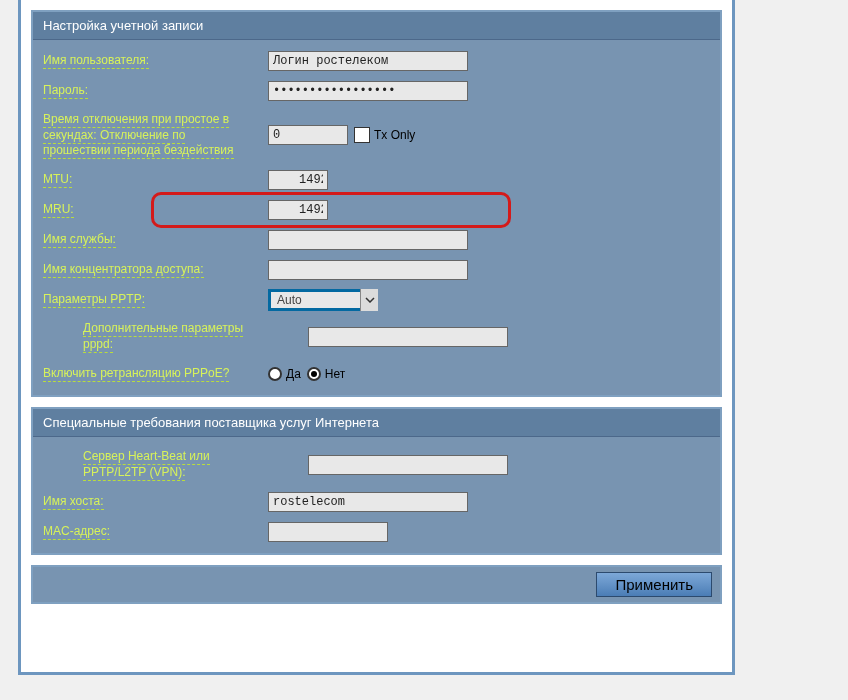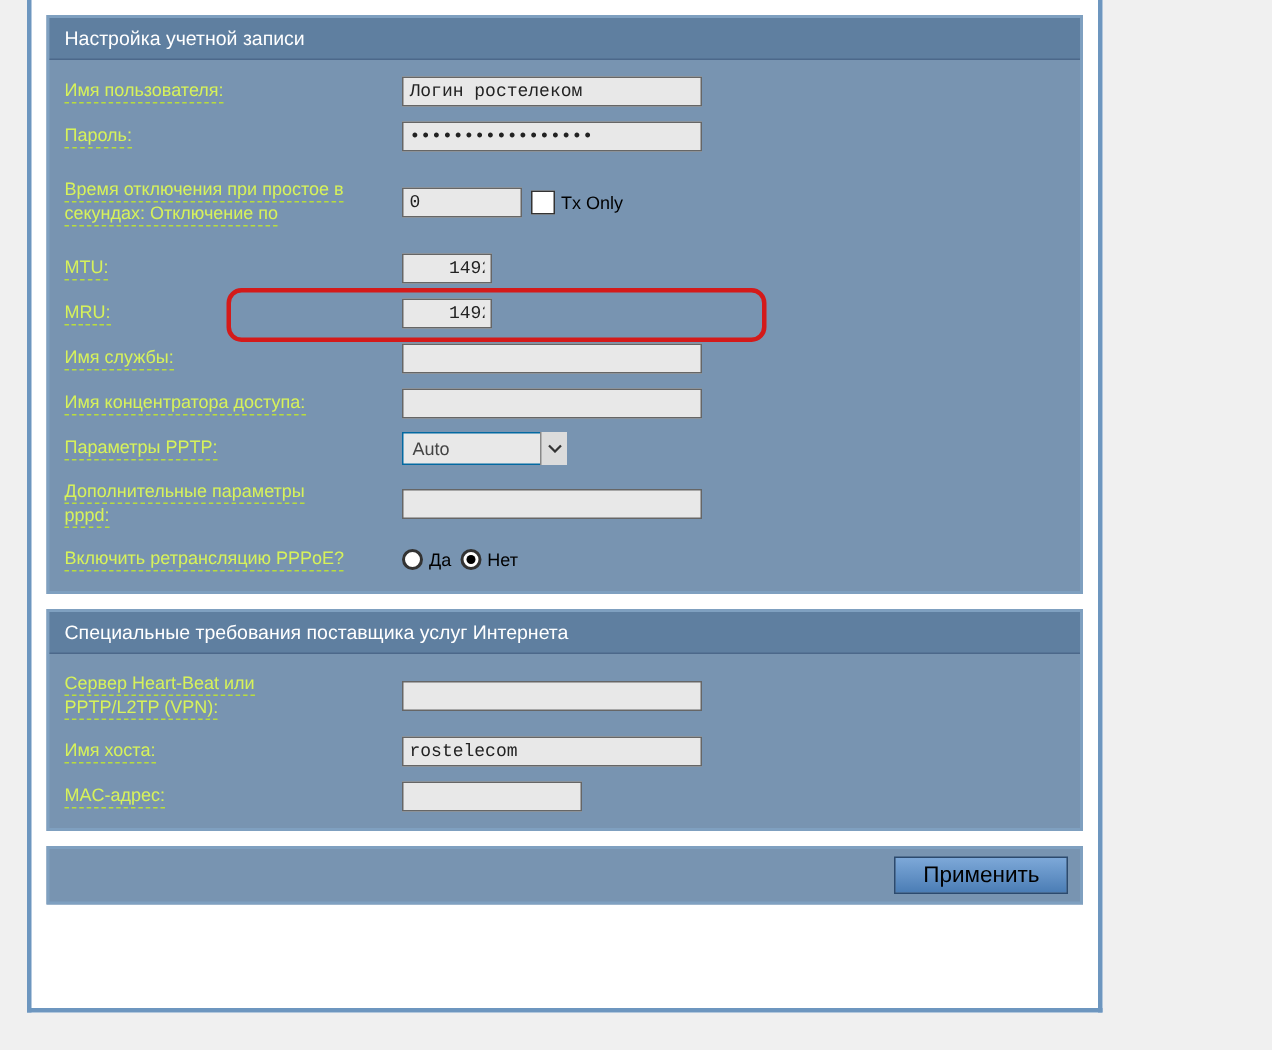--- a/index.html
+++ b/index.html
@@ -33,21 +33,21 @@
     border-bottom: 1px solid #4c688a;
   }
   .panel-body { padding: 6px 0; }
   .row {
     display: flex;
     align-items: center;
     padding: 4px 10px;
     min-height: 30px;
   }
   .row.tall { min-height: 58px; }
-  .row.taller { min-height: 44px; }
+  .row.taller { min-height: 44px; margin-left: 40px; }
   .lbl {
     width: 225px;
     text-align: left;
     color: #d7f25a;
     padding-right: 8px;
     line-height: 1.3;
     padding-top: 2px;
     padding-bottom: 2px;
   }
   .lbl .u { border-bottom: 1px dashed #b9dd3c; padding-bottom: 1px; }
@@ -67,21 +67,21 @@
     color: #222;
   }
   .w-wide { width: 200px; }
   .w-short { width: 60px; padding-left: 30px; }
   .w-mid { width: 80px; }
   .select-wrap {
     position: relative;
     display: inline-block;
   }
   .select-display {
-    border: 1px solid #0369a1;
+    border: 3px solid #0369a1;
     background: #e8e8e8;
     height: 22px;
     width: 110px;
     display: flex;
     align-items: center;
     padding-left: 6px;
     color: #444;
   }
   .select-arrow {
     position: absolute;
@@ -159,20 +159,21 @@
         <div class="lbl"><span class="u">Пароль:</span></div>
         <div class="ctrl">
             <input class="text-input w-wide" value="•••••••••••••••••" style="">
           </div>
       </div>
 
       <div class="row tall">
         <div class="lbl">
           <span class="u">Время отключения при простое в</span><br>
           <span class="u">секундах: Отключение по</span><br>
+          <span class="u">прошествии периода бездействия</span>
         </div>
         <div class="ctrl">
           <input class="text-input w-mid" value="0" style="">
           <span class="cbwrap">
             <span class="checkbox-box"></span>
             <span>Tx Only</span>
           </span>
         </div>
       </div>
 

